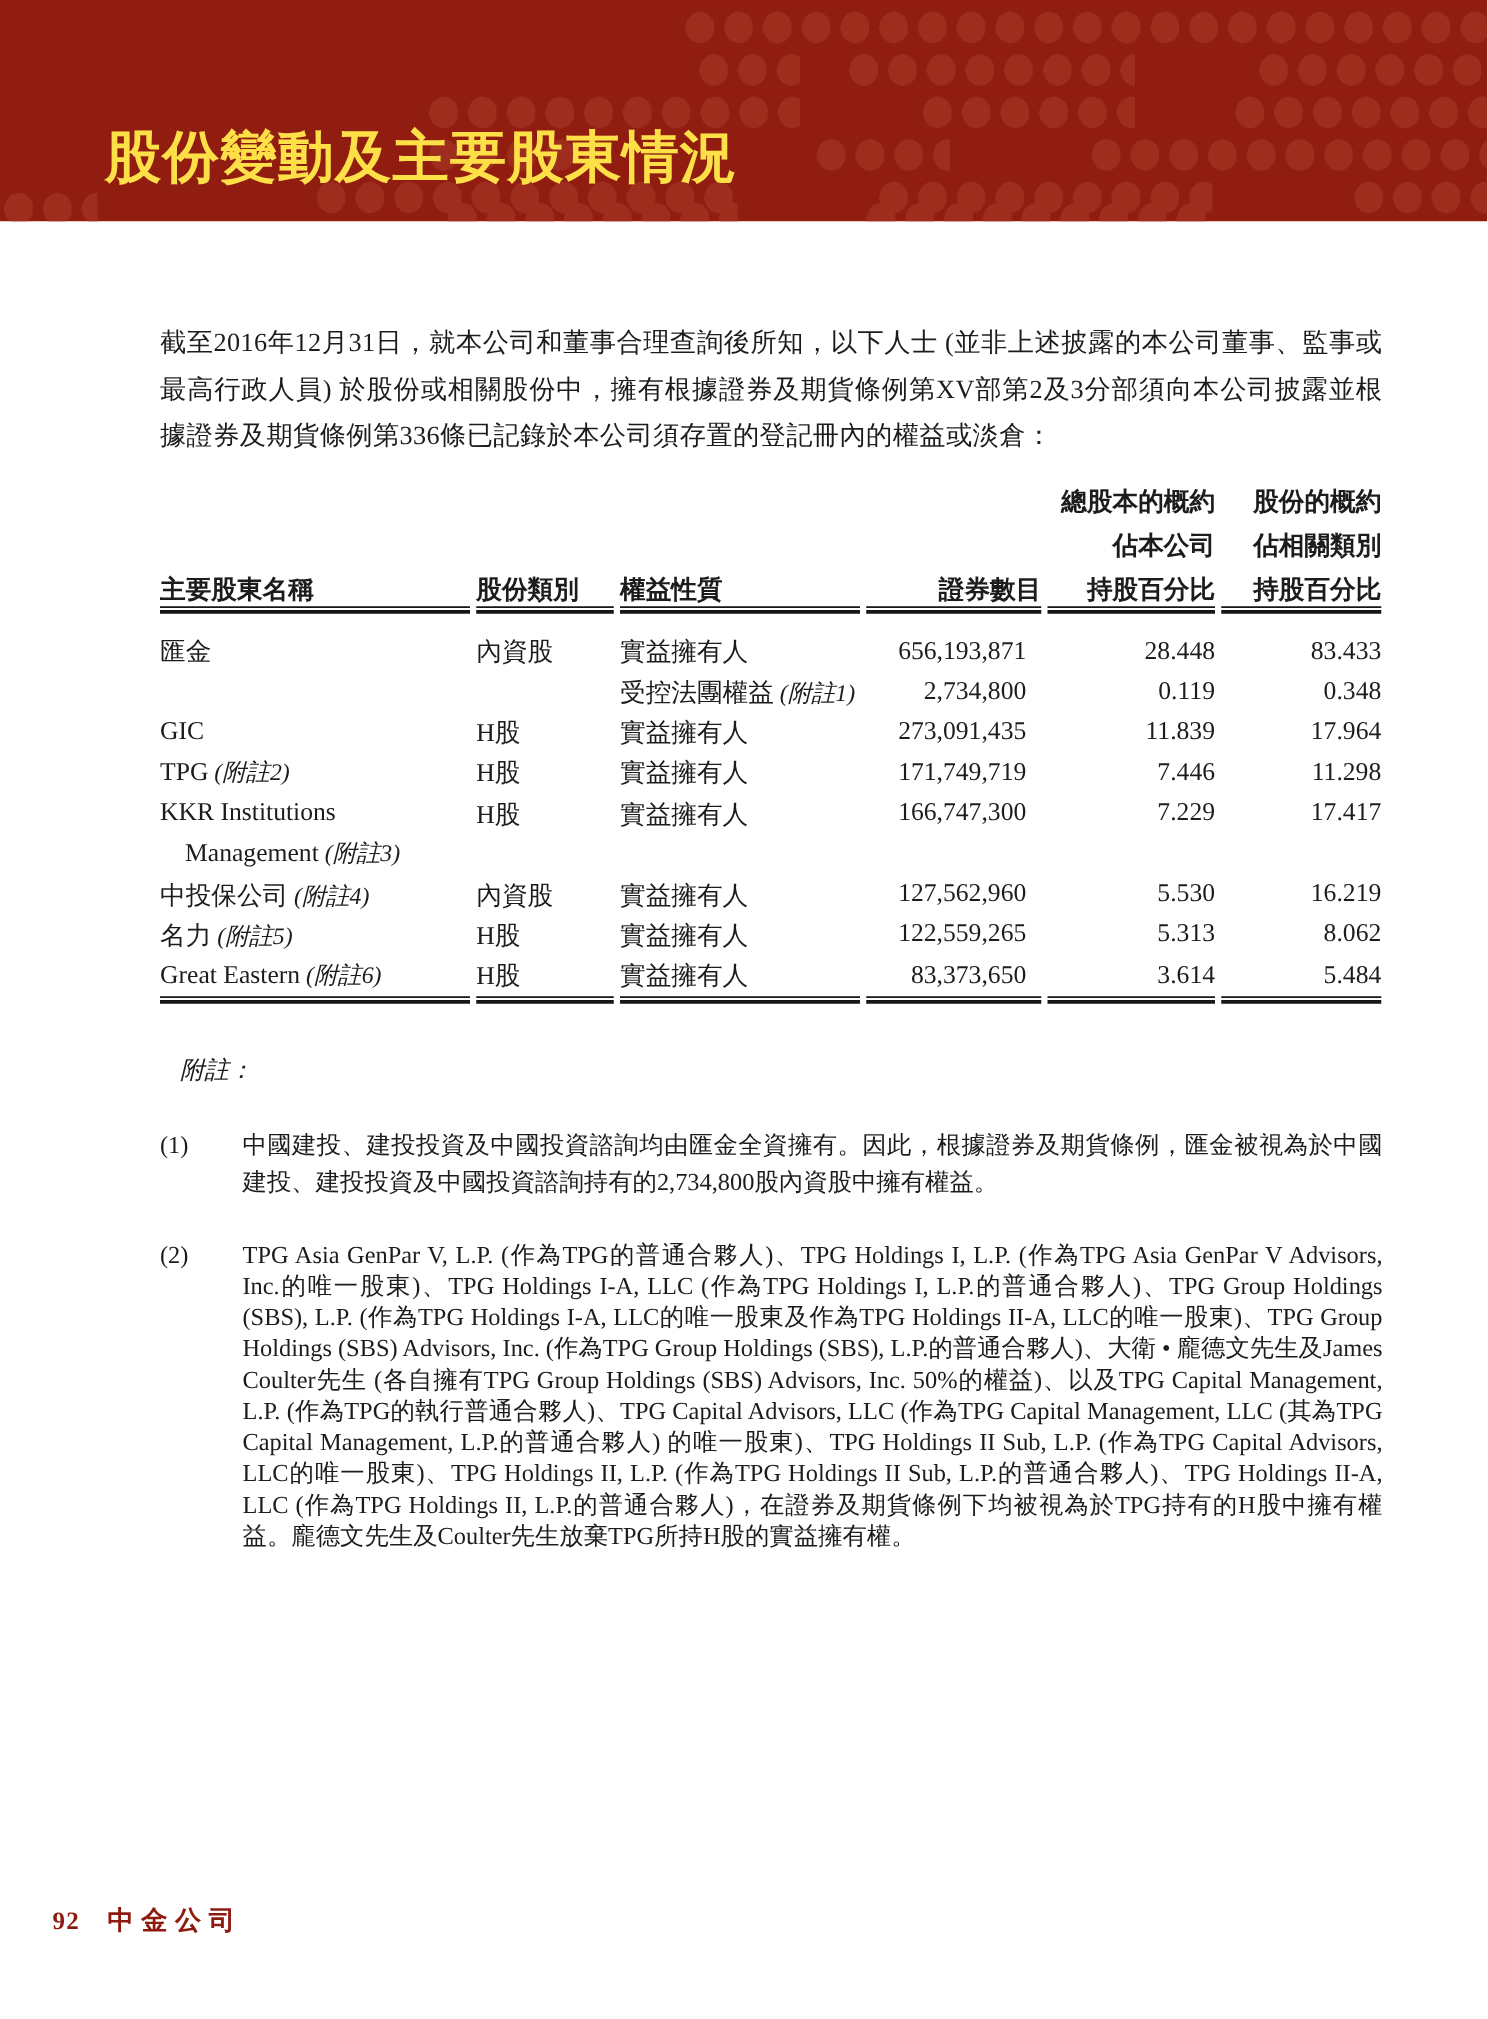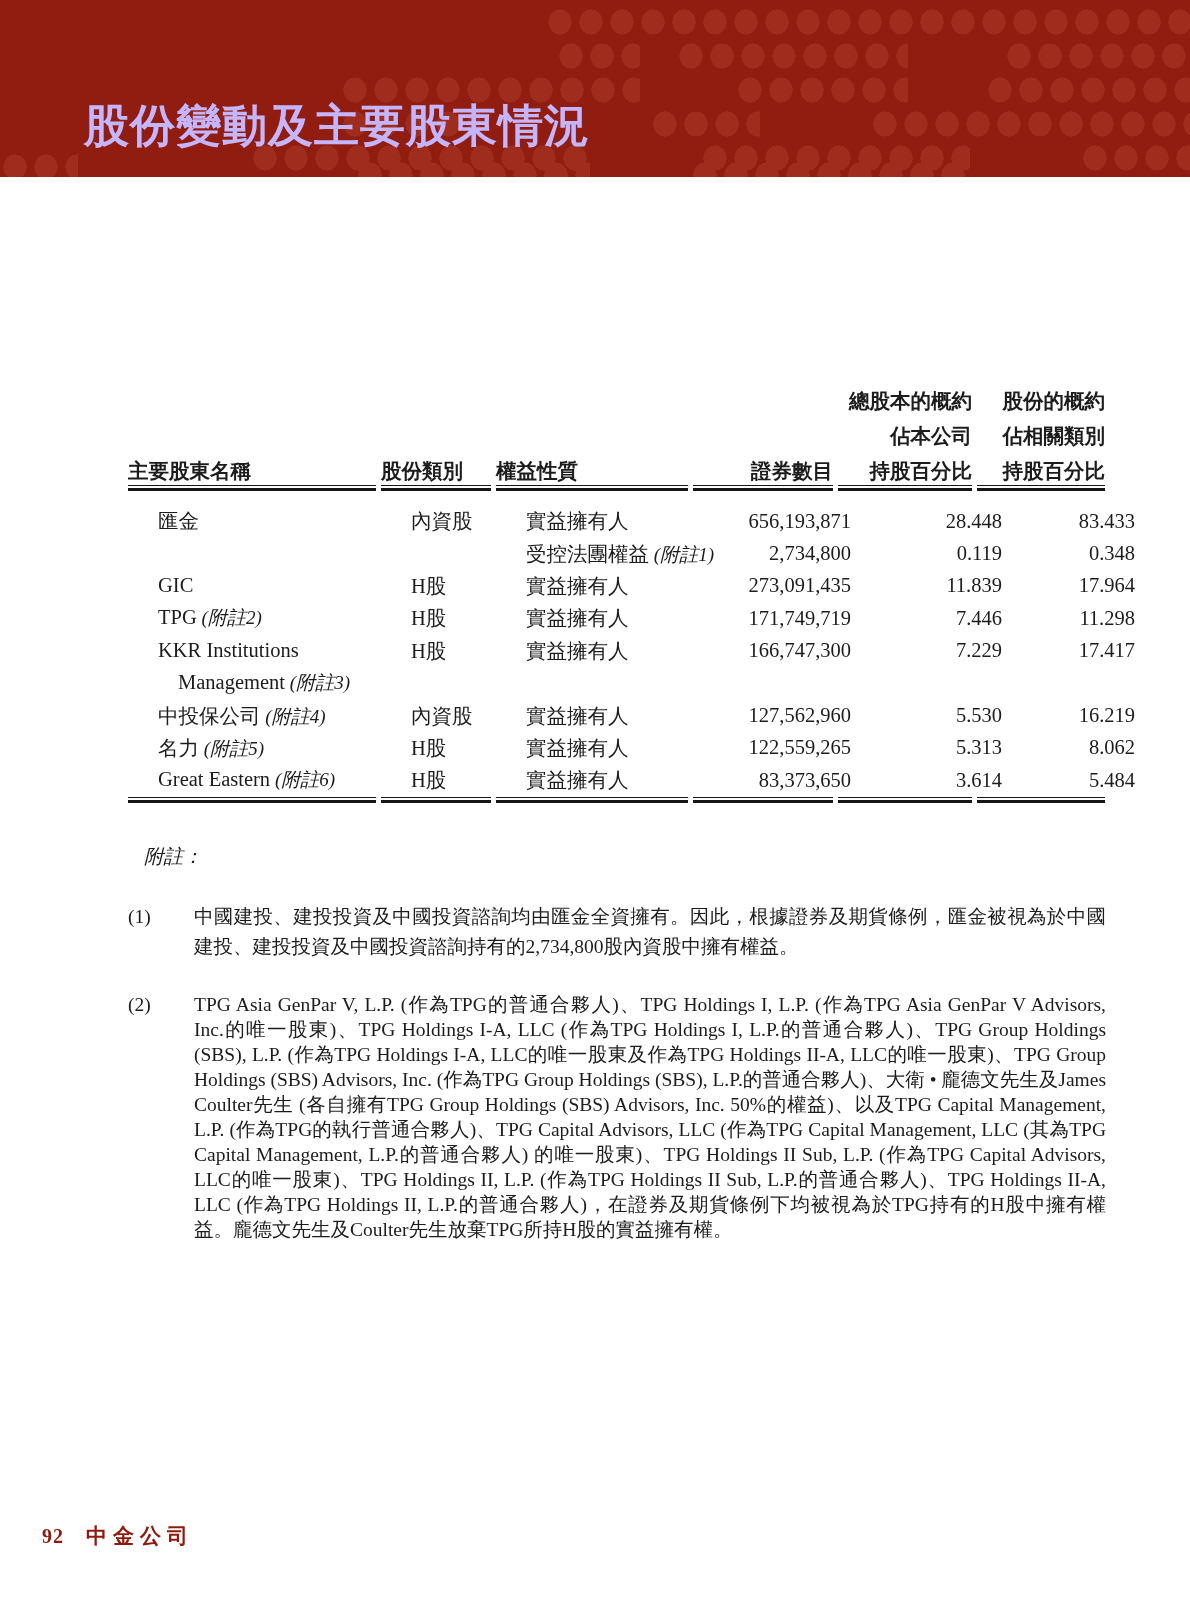--- a/index.html
+++ b/index.html
@@ -17,21 +17,21 @@
   }
   
   .banner{position:absolute;left:0;top:0;width:1190px;height:177px;background:var(--banner-bg);overflow:hidden;}
   .dotrow{
     position:absolute;height:30px;
     background-image:radial-gradient(ellipse 12px 13px at 15px 15px, var(--banner-dot) 96%, rgba(0,0,0,0) 97%);
     background-size:31px 30px;background-repeat:repeat;
   }
   .banner h1{
     position:absolute;left:84px;top:96px;margin:0;
-    font-size:45px;line-height:60px;font-weight:700;color:#c4b5fd;letter-spacing:1px;white-space:nowrap;
+    font-size:45px;line-height:60px;font-weight:700;color:#fde047;letter-spacing:1px;white-space:nowrap;
   }
   
   .section-heading{
     position:absolute;left:128px;top:210px;margin:0;
     font-size:23px;font-weight:700;letter-spacing:0.5px;
   }
   .intro{
     position:absolute;left:128px;top:256px;width:978px;margin:0;
     font-size:21px;line-height:37px;text-align:justify;letter-spacing:0.3px;
   }
@@ -40,21 +40,21 @@
   .trow{display:grid;grid-template-columns:var(--cols);column-gap:5px;}
   .cell{white-space:nowrap;overflow:visible;}
   .thead{height:35px;align-items:end;font-weight:700;}
   .num{text-align:right;}
   .rule{height:6px;}
   .rule .rule-seg{
     height:6px;
     background:linear-gradient(to bottom,#161616 0,#161616 1.5px,#ffffff 1.5px,#ffffff 3px,#161616 3px,#161616 6px);
   }
   .tbody{padding-top:14px;}
-  .tbody .trow{height:32.4px;align-items:center;margin-left:30px;}
+  .tbody .trow{height:32.4px;align-items:center;}
   .tbody .c4{padding-right:12px;}
   .indent .c1{padding-left:20px;}
   .noteref{font-style:italic;font-size:0.93em;}
   
   .notes{position:absolute;left:128px;top:828px;width:978px;font-size:19.5px;}
   .notes-label{margin:16px;font-style:italic;line-height:26px;}
   .note-item{display:grid;grid-template-columns:48px 930px;}
   .note-item.lh-loose{margin-top:32px;line-height:30px;}
   .note-item.lh-tight{margin-top:30px;line-height:25px;}
   .note-text{text-align:justify;margin-left:18px;}
@@ -82,20 +82,21 @@
     <div class="dotrow" style="left:250px;top:143px;width:340px;"></div>
     <div class="dotrow" style="left:700px;top:143px;width:270px;"></div>
     <div class="dotrow" style="left:1080px;top:143px;width:110px;"></div>
     <div class="dotrow" style="left:0;top:152px;width:78px;"></div>
     <div class="dotrow" style="left:355px;top:160px;width:235px;"></div>
     <div class="dotrow" style="left:690px;top:160px;width:280px;"></div>
     <h1>股份變動及主要股東情況</h1>
   </header>
 
 
+  <p class="intro">截至2016年12月31日，就本公司和董事合理查詢後所知，以下人士 (並非上述披露的本公司董事、監事或最高行政人員) 於股份或相關股份中，擁有根據證券及期貨條例第XV部第2及3分部須向本公司披露並根據證券及期貨條例第336條已記錄於本公司須存置的登記冊內的權益或淡倉：</p>
 
   <div class="table">
     <div class="trow thead">
       <div class="cell c1"></div>
       <div class="cell c2"></div>
       <div class="cell c3"></div>
       <div class="cell c4"></div>
       <div class="cell c5 num">總股本的概約</div>
       <div class="cell c6 num">股份的概約</div>
     </div>

